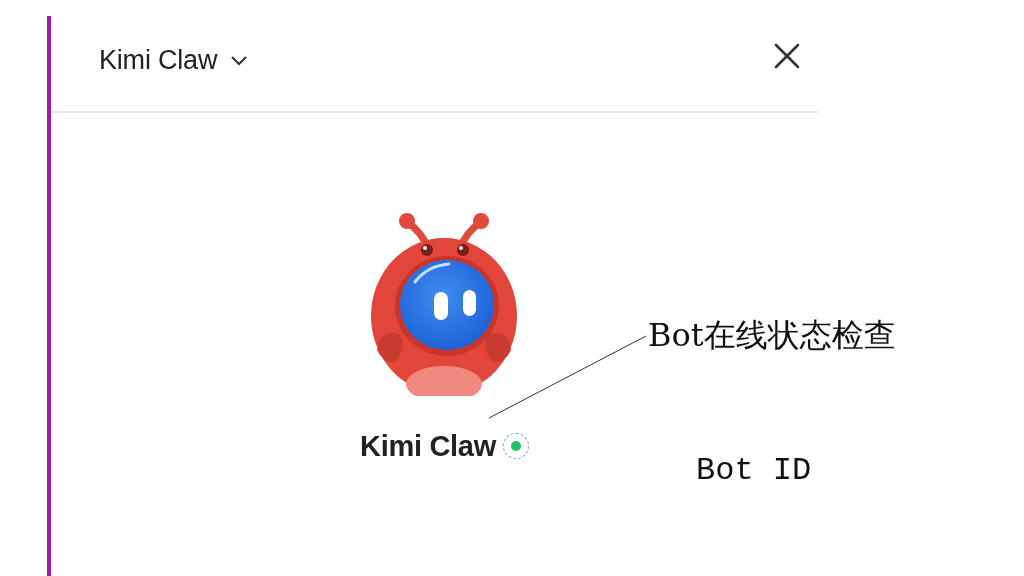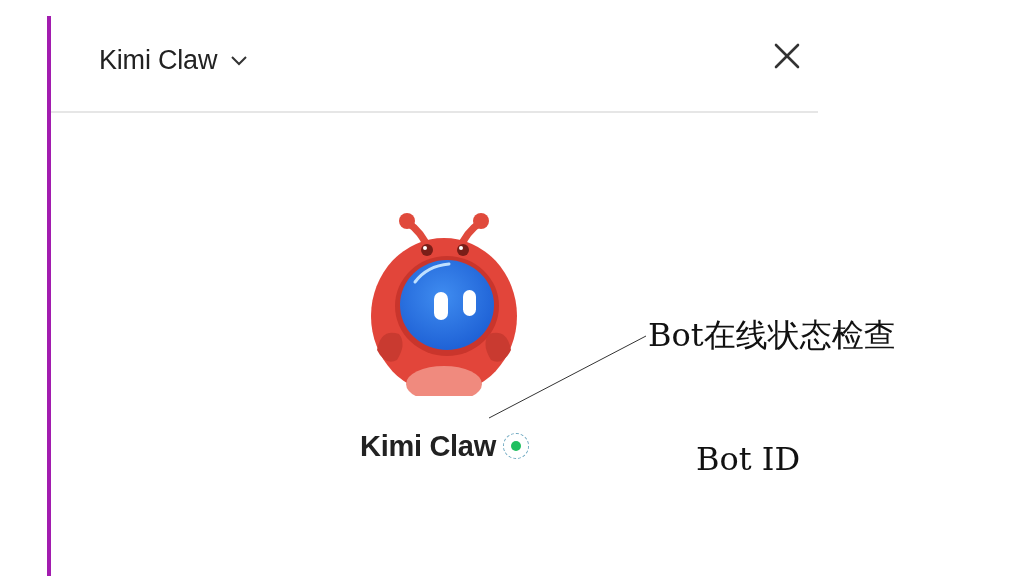--- a/index.html
+++ b/index.html
@@ -44,21 +44,21 @@
     position: absolute; left: 57px; top: 456px; width: 625px; height: 42px;
     border: 1.5px dashed #6aa6bf; border-radius: 20px; box-sizing: border-box;
     display: flex; align-items: center; padding-left: 10px;
   }
   .id-text { font-size: 25px; color: #9a9a9a; white-space: nowrap; letter-spacing: 0.2px; }
   .annot {
     position: absolute; font-family: "DejaVu Serif", "Liberation Serif", serif;
     color: #111; font-size: 32px; white-space: nowrap;
   }
   .annot-status { left: 648px; top: 314px; }
-  .annot-id { left: 696px; top: 440px; }
+  .annot-id { left: 696px; top: 452px; font-family: Liberation Mono, monospace; }
   .leader { position: absolute; left: 0; top: 0; width: 1024px; height: 576px; pointer-events: none; }
 </style>
 </head>
 <body>
 
 <div class="panel">
   <div class="header">
     <div class="title-group">
       <span class="title-text">Kimi Claw</span>
       <svg class="chev" viewBox="0 0 20 14">

